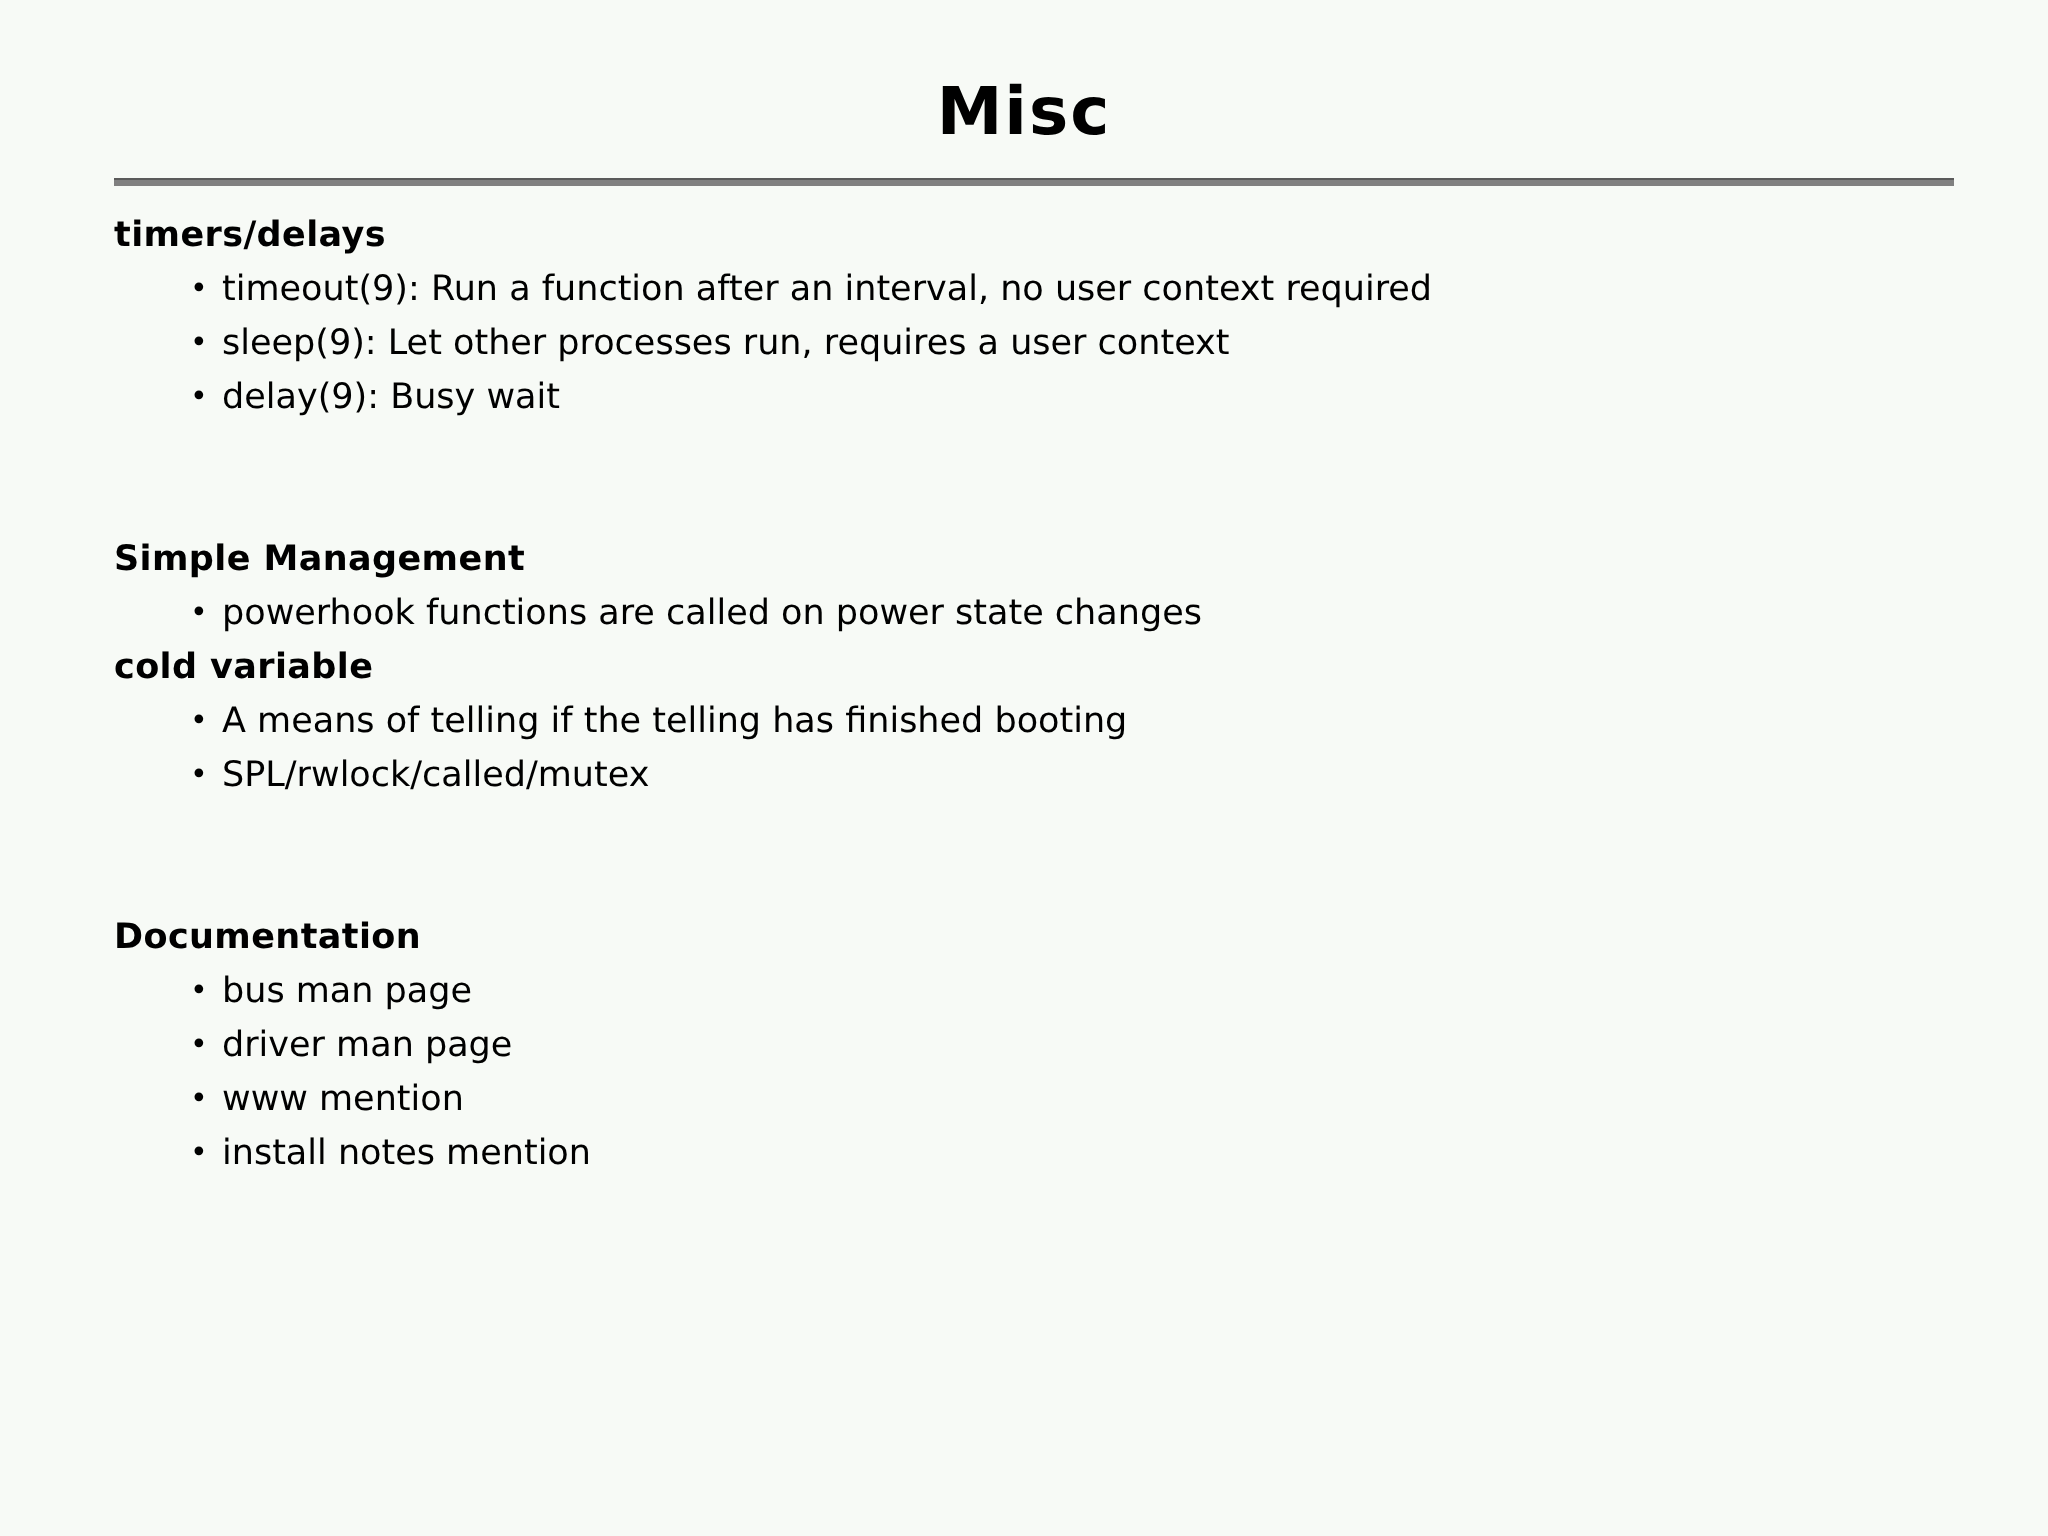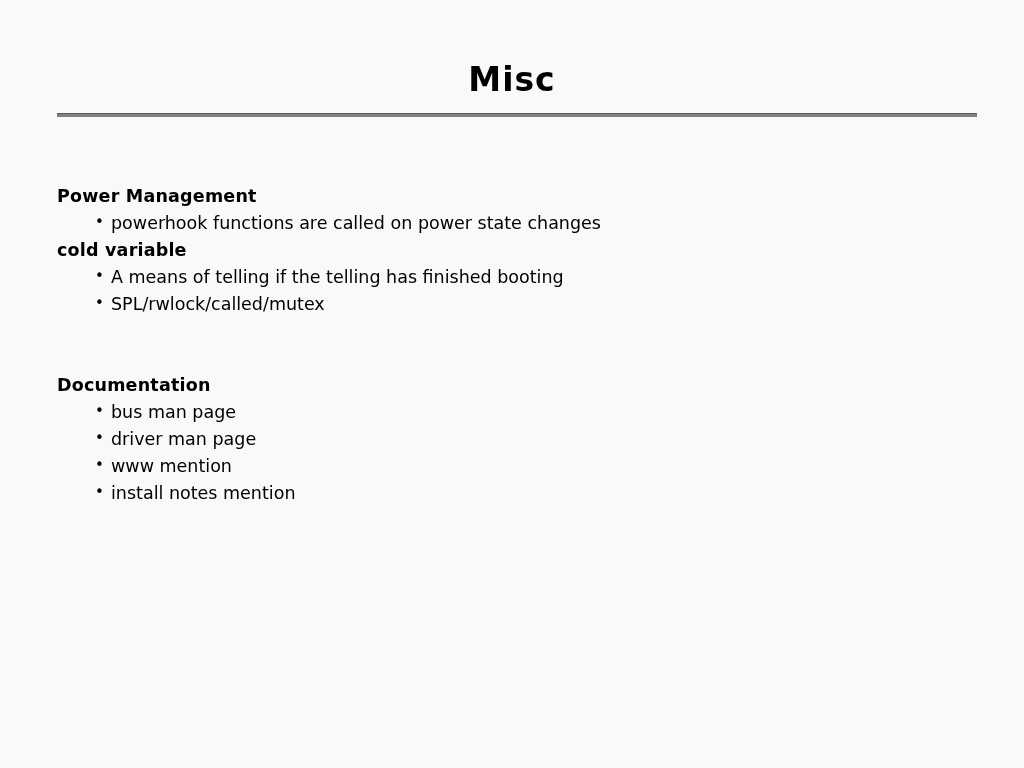--- a/index.html
+++ b/index.html
@@ -19,21 +19,21 @@
     width: 1024px;
     height: 768px;
     box-sizing: border-box;
   }
   .slide-title {
     text-align: center;
     font-size: 33px;
     font-weight: bold;
     letter-spacing: 1px;
     margin: 0;
-    padding-top: 60px;
+    padding-top: 36px;
     font-family: "DejaVu Sans", sans-serif;
   }
   .title-rule {
     margin: 14px 47px 0 57px;
     height: 3px;
     background: #808080;
     border-top: 1px solid #5a5a5a;
   }
   .content {
     padding: 12px 40px 0 57px;
@@ -72,25 +72,33 @@
 </head>
 <body>
 
 <div class="slide">
 
   <h1 class="slide-title">Misc</h1>
   <div class="title-rule"></div>
 
   <div class="content">
 
+    <div class="block">
+      <div class="heading">timers/delays</div>
+      <ul class="bullet-list">
+        <li class="bullet-item">timeout(9): Run a function after an interval, no user context required</li>
+        <li class="bullet-item">sleep(9): Let other processes run, requires a user context</li>
+        <li class="bullet-item">delay(9): Busy wait</li>
+      </ul>
+    </div>
     <div class="gap-lg"></div>
     <div class="gap-lg"></div>
 
     <div class="block">
-      <div class="heading">Power Management</div>
+      <div class="heading">Simple Management</div>
       <ul class="bullet-list">
         <li class="bullet-item">powerhook functions are called on power state changes</li>
       </ul>
     </div>
 
 
     <div class="block">
       <div class="heading">cold variable</div>
       <ul class="bullet-list">
         <li class="bullet-item">A means of telling if the telling has finished booting</li>

